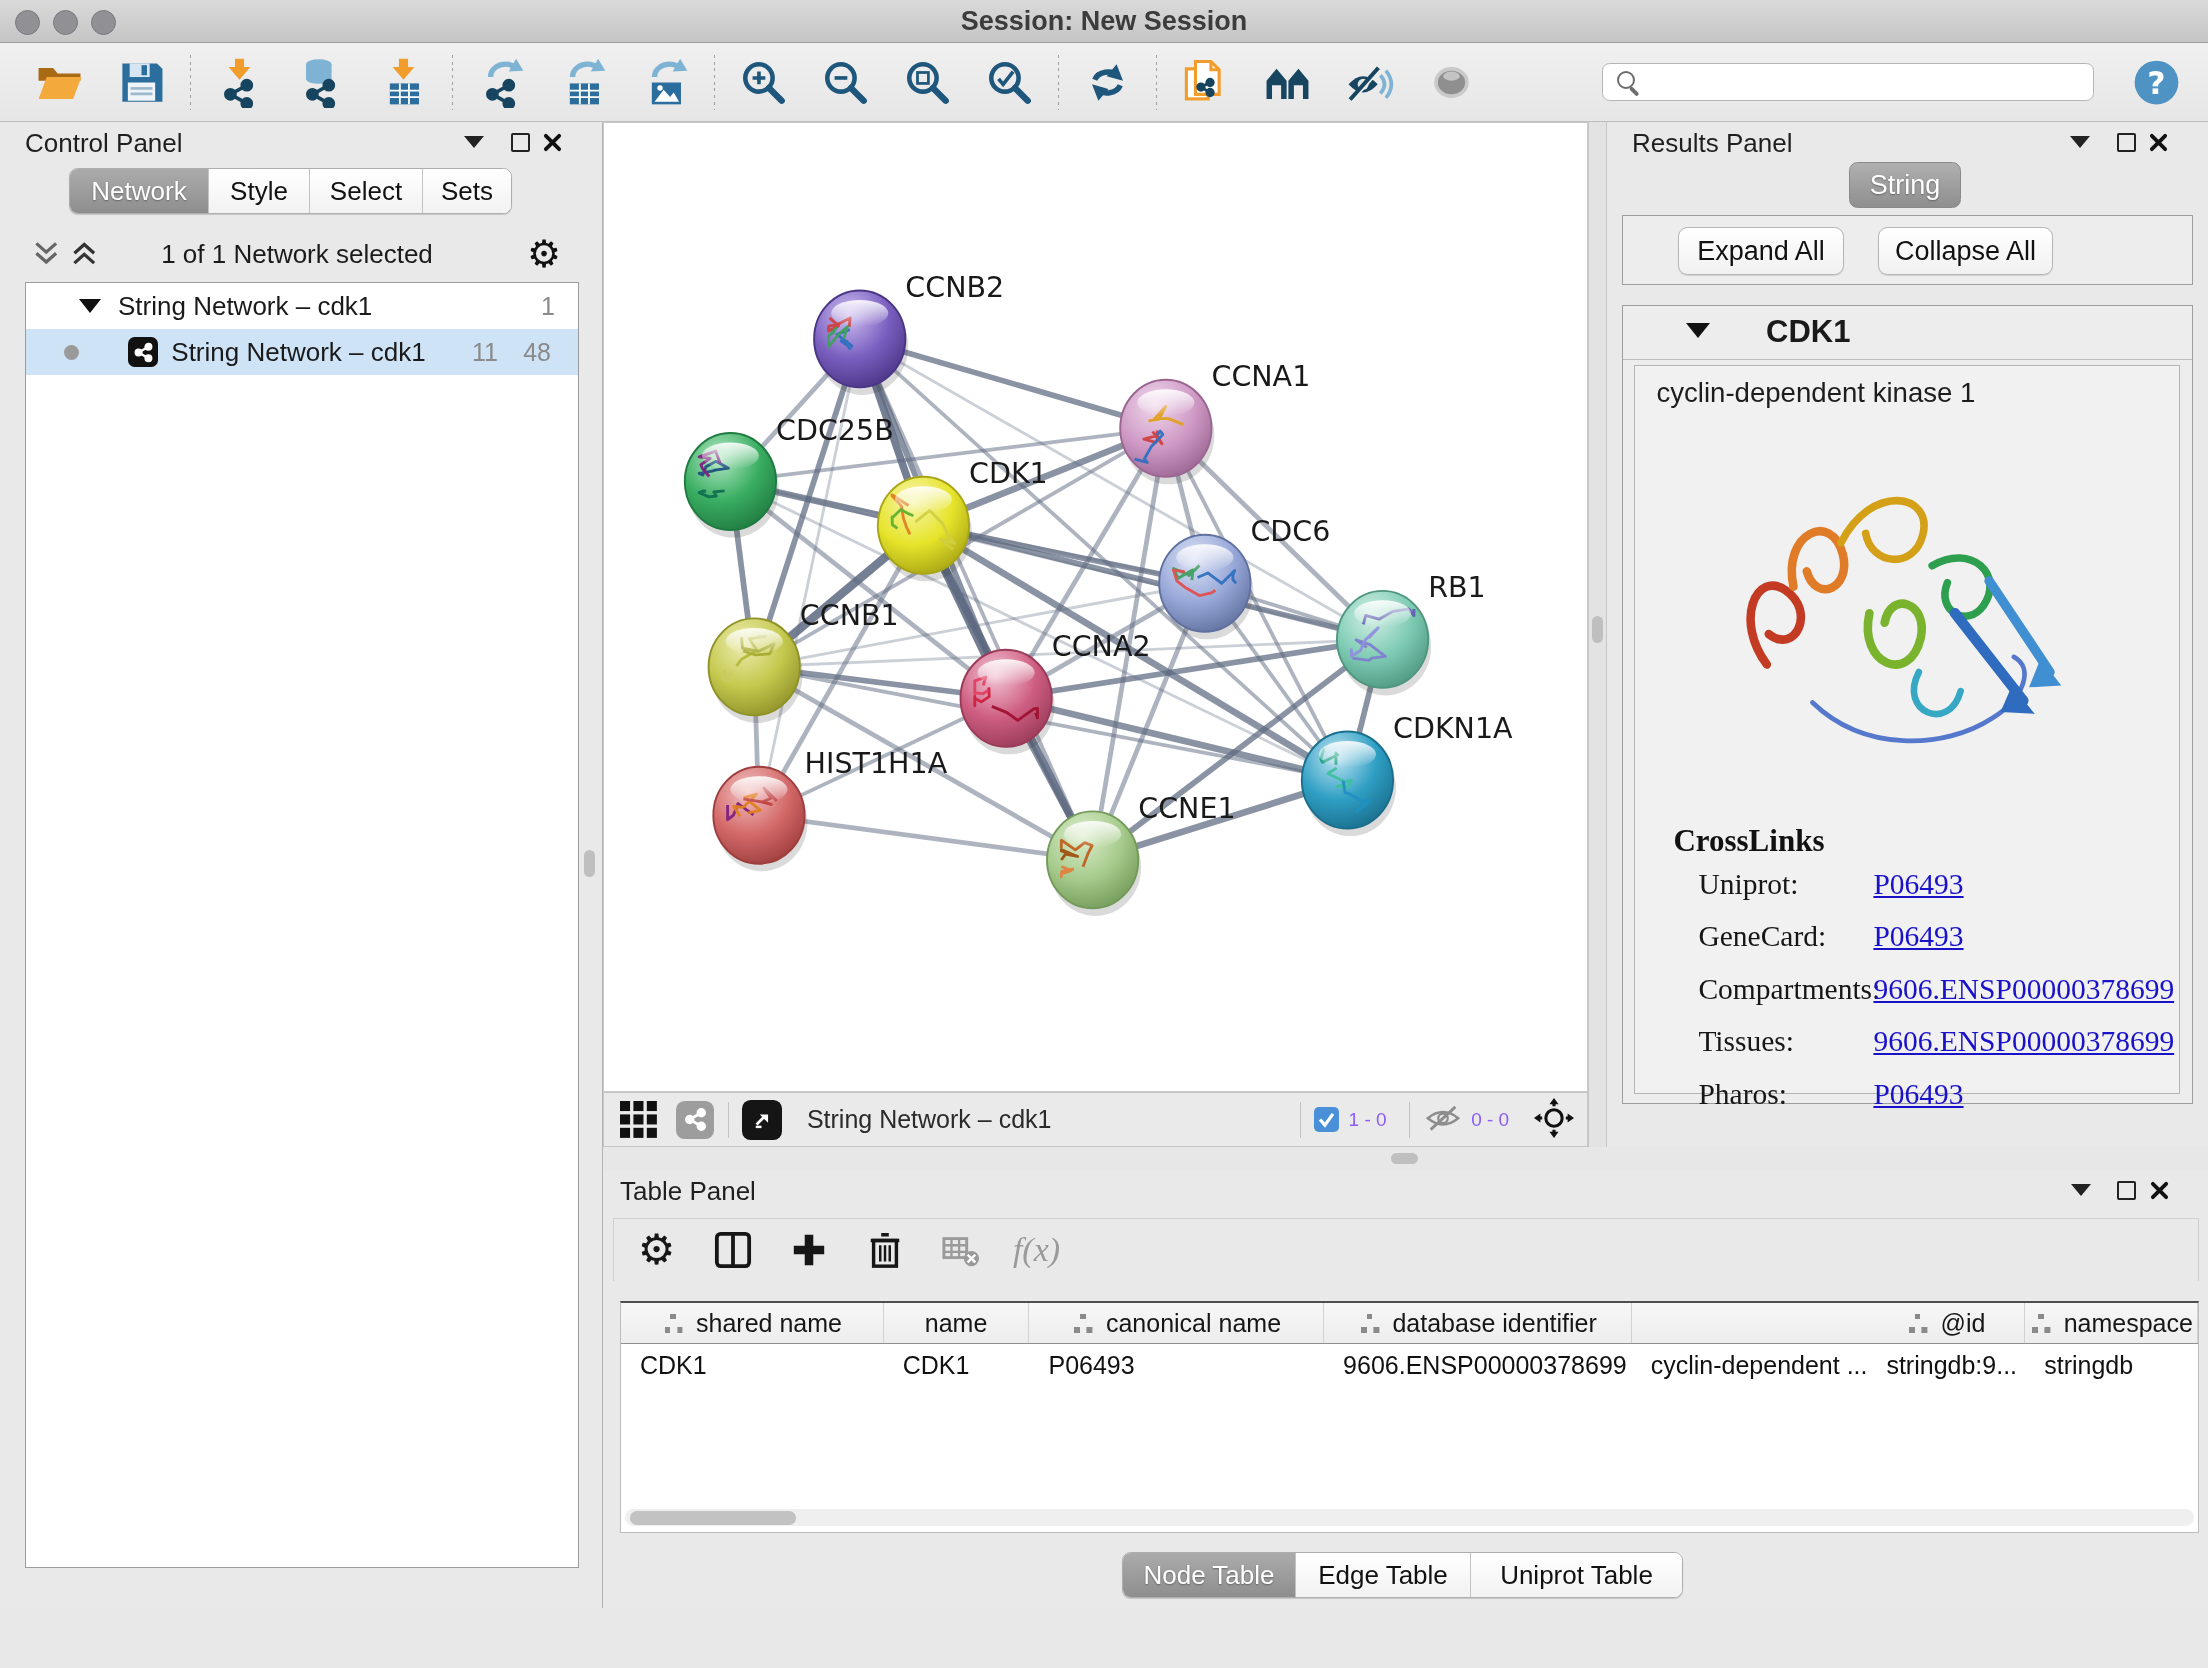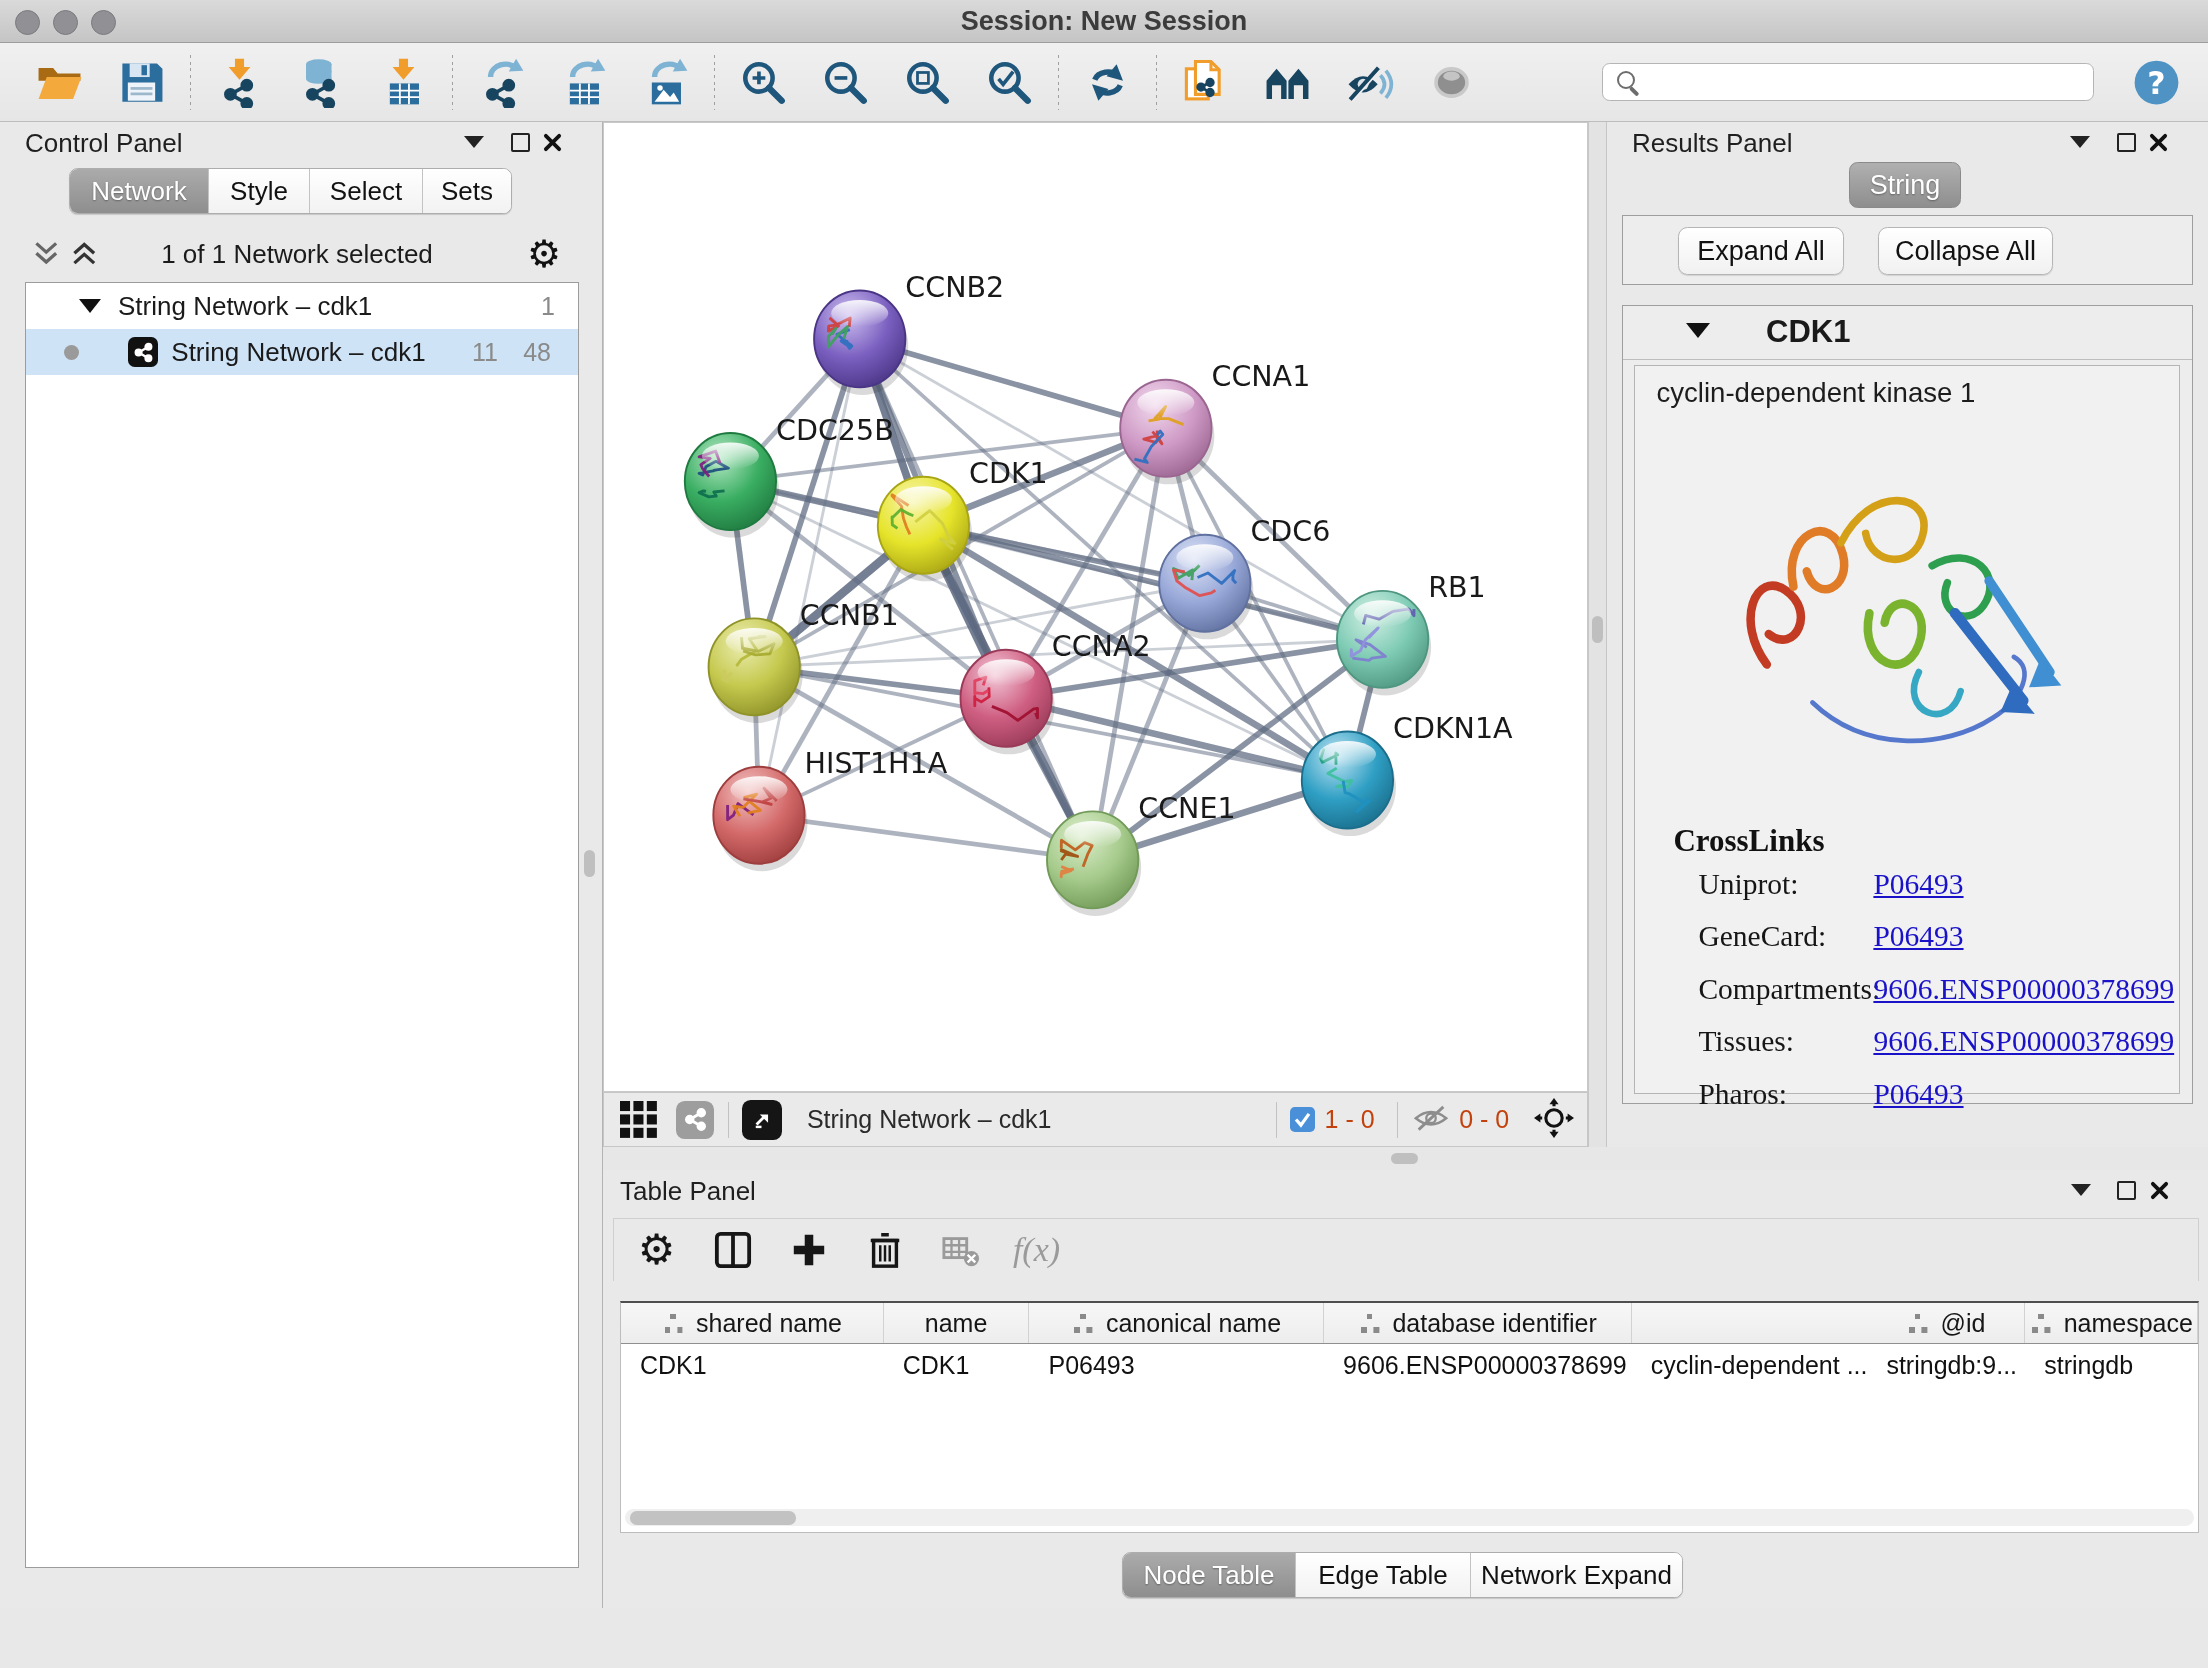--- a/index.html
+++ b/index.html
@@ -66,21 +66,21 @@
   .badge svg{width:23px;height:23px;}
   .badge.gray{background:#9d9d9d;}
 
   
   #network-canvas{position:absolute;left:603px;top:122px;width:985px;height:970px;background:#fff;
     border:1px solid #c9c9c9;box-sizing:border-box;}
   #net-toolbar{position:absolute;left:603px;top:1092px;width:985px;height:55px;background:#eaeaea;
     border:1px solid #c6c6c6;box-sizing:border-box;display:flex;align-items:center;padding:0 13.3px;}
   .nt-sep{width:1px;height:36px;background:#c2c2c2;margin:0 13.3px;}
   #net-name{font-size:25px;color:#2a2a2a;margin-left:25px;flex:0 0 auto;}
-  .nt-count{font-size:25px;color:#c2410c;margin:0 9.5px;}
+  .nt-count{font-size:19px;color:#8b5cf6;margin:0 9.5px;}
   #net-check{width:25px;height:25px;border-radius:4.8px;background:#4a90d9;display:flex;align-items:center;justify-content:center;}
 
   
   #v-divider{position:absolute;left:1588px;top:122px;width:19px;height:1025px;background:#e3e3e3;
     border-left:1px solid #c6c6c6;border-right:1px solid #c6c6c6;box-sizing:border-box;}
   #h-splitter{position:absolute;left:603px;top:1147px;width:1605px;height:23px;background:#e7e7e7;}
   .grip{position:absolute;background:#bfbfbf;border-radius:9.5px;}
 
   
   #results-panel{position:absolute;left:1607px;top:122px;width:601px;height:1025px;background:#e9e9e9;}
@@ -833,18 +833,18 @@
             <div class="td" style="width: 173px;">stringdb</div>
           </div>
         </div>
       <div id="hscroll">
           <span class="thumb"></span>
         </div>
     </div>
     <div id="tp-tabs" class="seg">
       <span class="tab active" style="width:173px">Node Table</span>
       <span class="tab" style="width:175px">Edge Table</span>
-      <span class="tab" style="width:211px">Network Expand</span>
+      <span class="tab" style="width:211px">Uniprot Table</span>
     </div>
   </div>
 
 </div>
 
 
 </body></html>

